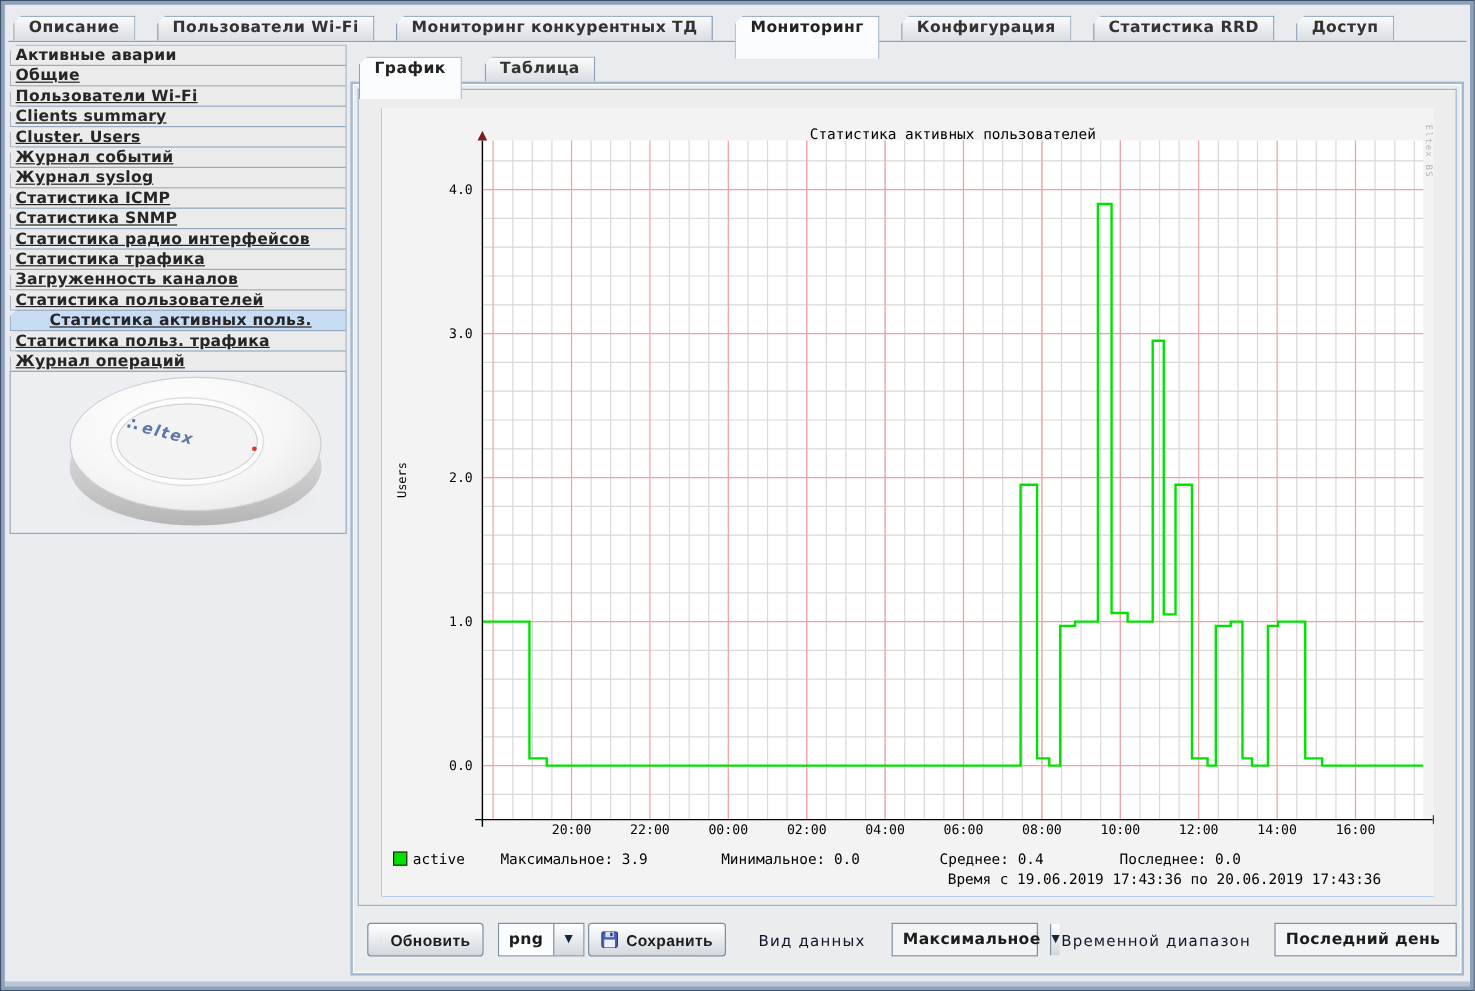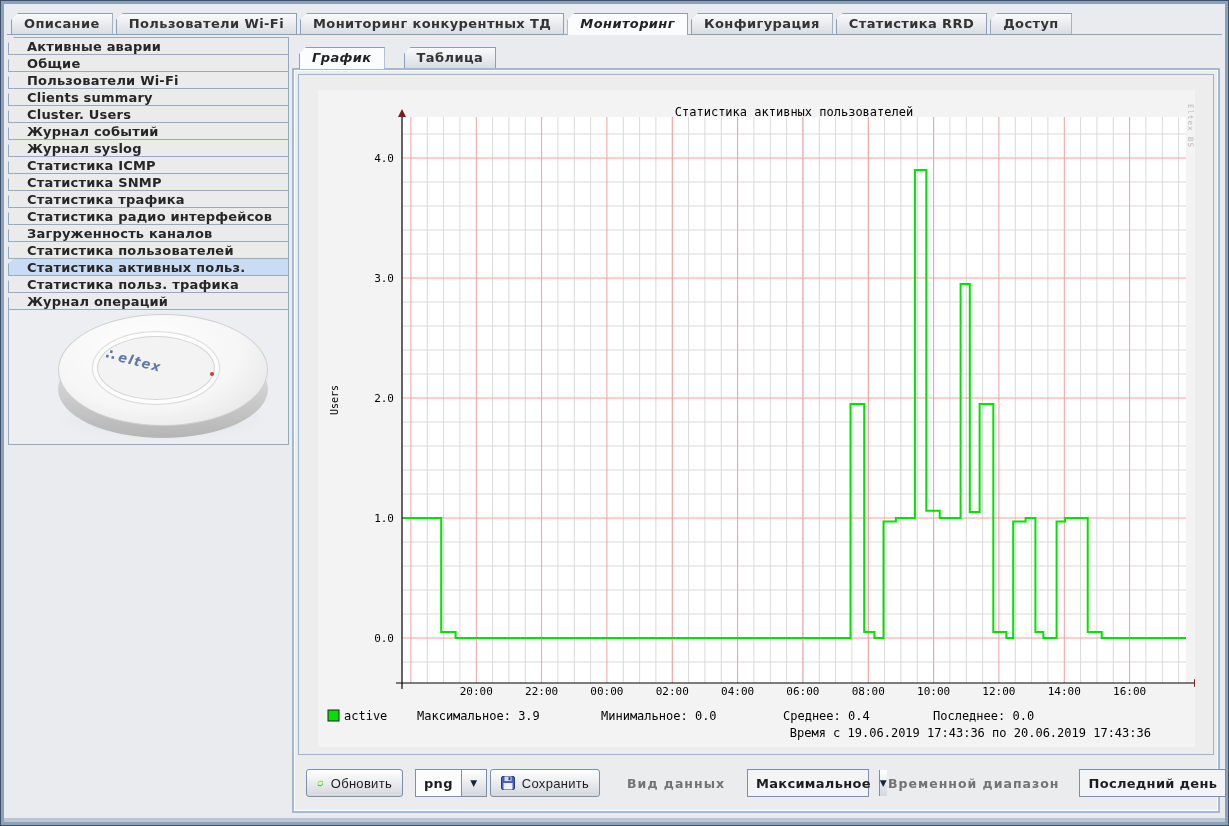--- a/index.html
+++ b/index.html
@@ -6,46 +6,46 @@
   .window{
     position:relative;width:1229px;height:826px;box-sizing:border-box;
     background:#e9ebee;border:1px solid #3f5068;
     box-shadow:inset 0 0 0 3px #8ba2bd, inset 0 -7px 0 #b9c6d6;
     font-family:"DejaVu Sans","Liberation Sans",sans-serif;
     overflow:hidden;
   }
   
   .top-tab-bar{
     position:absolute;left:6px;top:12px;right:6px;height:22px;
-    border-bottom:1px solid #8aa0b8;display:flex;gap:3px;padding-left:4px;
+    border-bottom:1px solid #8aa0b8;display:flex;gap:18px;padding-left:4px;
     box-sizing:border-box;
   }
   .tab{
     height:21px;line-height:20px;padding:0 12px;box-sizing:border-box;
     background:linear-gradient(#fafafa,#d9dde2);
     border:1px solid #8aa0b8;border-bottom:none;
     clip-path:polygon(7px 0,100% 0,100% 100%,0 100%,0 7px);
     font-weight:bold;font-size:13px;color:#333;letter-spacing:.4px;
     white-space:nowrap;cursor:default;
   }
   .tab.selected{
     background:#fbfcfe;color:#222;position:relative;z-index:2;
-    height:22px;margin-bottom:-1px;font-style:italic;
+    height:36px;margin-bottom:-1px;
   }
   
   .sidebar{position:absolute;left:7px;top:36px;width:281px;bottom:10px;}
   .side-item{
-    height:18px;line-height:17px;padding-left:18px;box-sizing:border-box;
+    height:18px;line-height:17px;padding-left:4px;box-sizing:border-box;
     background:#ebebeb;border:1px solid #96aabf;
     clip-path:polygon(6px 0,100% 0,100% 100%,0 100%,0 6px);
     font-weight:bold;font-size:13px;color:#262626;letter-spacing:.2px;
     white-space:nowrap;overflow:hidden;cursor:default;
   }
-  .side-item + .side-item{margin-top:-1px;}
-  .side-item.selected{background:#c8dcf4;}
+  .side-item + .side-item{margin-top:-1px;text-decoration:underline;}
+  .side-item.selected{background:#c8dcf4;text-align:center;}
   .device-cell{
     position:relative;height:134px;border:1px solid #96aabf;margin-top:-1px;
     background:#eceef1;overflow:hidden;
   }
   
   .ap{position:absolute;left:48px;top:4px;width:212px;height:128px;}
   .ap-shadow{position:absolute;left:8px;top:86px;width:196px;height:38px;border-radius:50%;
     background:radial-gradient(closest-side,#bdbdbd,#e9ebee 85%);filter:blur(2px);}
   .ap-side{position:absolute;left:1px;top:26px;width:210px;height:98px;border-radius:50%;
     background:linear-gradient(#ececec,#b5b5b5);}
@@ -74,36 +74,36 @@
   
   .toolbar{
     position:absolute;left:4px;right:4px;bottom:5px;height:46px;
     display:flex;align-items:center;
   }
   .btn{
     display:inline-flex;align-items:center;gap:7px;
     height:28px;box-sizing:border-box;padding:0 10px;
     background:linear-gradient(#ffffff,#d3d8de);
     border:1px solid #7d8fa6;border-radius:3px;
-    font-weight:normal;font-size:13px;color:#1d1d1d;letter-spacing:.3px;cursor:default;
+    font-weight:bold;font-size:13px;color:#1d1d1d;letter-spacing:.3px;cursor:default;
   }
   .combo{
     display:inline-flex;height:28px;box-sizing:border-box;
     border:1px solid #7d8fa6;background:#f2f4f6;cursor:default;
   }
   .combo .val{
     display:flex;align-items:center;padding:10px 8px;flex:1;
     font-weight:bold;font-size:13px;color:#1d1d1d;letter-spacing:.3px;white-space:nowrap;
   }
   .combo .arrow-btn{
     width:24px;display:flex;align-items:center;justify-content:center;
     border-left:1px solid #7d8fa6;background:linear-gradient(#ffffff,#d3d8de);
     font-size:9px;color:#15253f;
   }
-  .tb-label{font-weight:bold;font-size:12.5px;color:#737373;letter-spacing:1px;white-space:nowrap;}
+  .tb-label{font-weight:normal;font-size:12.5px;color:#0f172a;letter-spacing:1px;white-space:nowrap;}
 </style>
 </head>
 <body>
 
 <div class="window">
 
   <div class="top-tab-bar">
       <div class="tab">Описание</div>
       <div class="tab">Пользователи Wi-Fi</div>
       <div class="tab">Мониторинг конкурентных ТД</div>
@@ -117,22 +117,22 @@
     <div>
         <div class="side-item">Активные аварии</div>
         <div class="side-item">Общие</div>
         <div class="side-item">Пользователи Wi-Fi</div>
         <div class="side-item">Clients summary</div>
         <div class="side-item">Cluster. Users</div>
         <div class="side-item">Журнал событий</div>
         <div class="side-item">Журнал syslog</div>
         <div class="side-item">Статистика ICMP</div>
         <div class="side-item">Статистика SNMP</div>
+        <div class="side-item">Статистика радио интерфейсов</div>
         <div class="side-item">Статистика трафика</div>
-        <div class="side-item">Статистика радио интерфейсов</div>
         <div class="side-item">Загруженность каналов</div>
         <div class="side-item">Статистика пользователей</div>
         <div class="side-item selected">Статистика активных польз.</div>
         <div class="side-item">Статистика польз. трафика</div>
         <div class="side-item">Журнал операций</div>
       </div>
     <div class="device-cell">
       <div class="ap">
         <div class="ap-shadow"></div>
         <div class="ap-side"></div>

